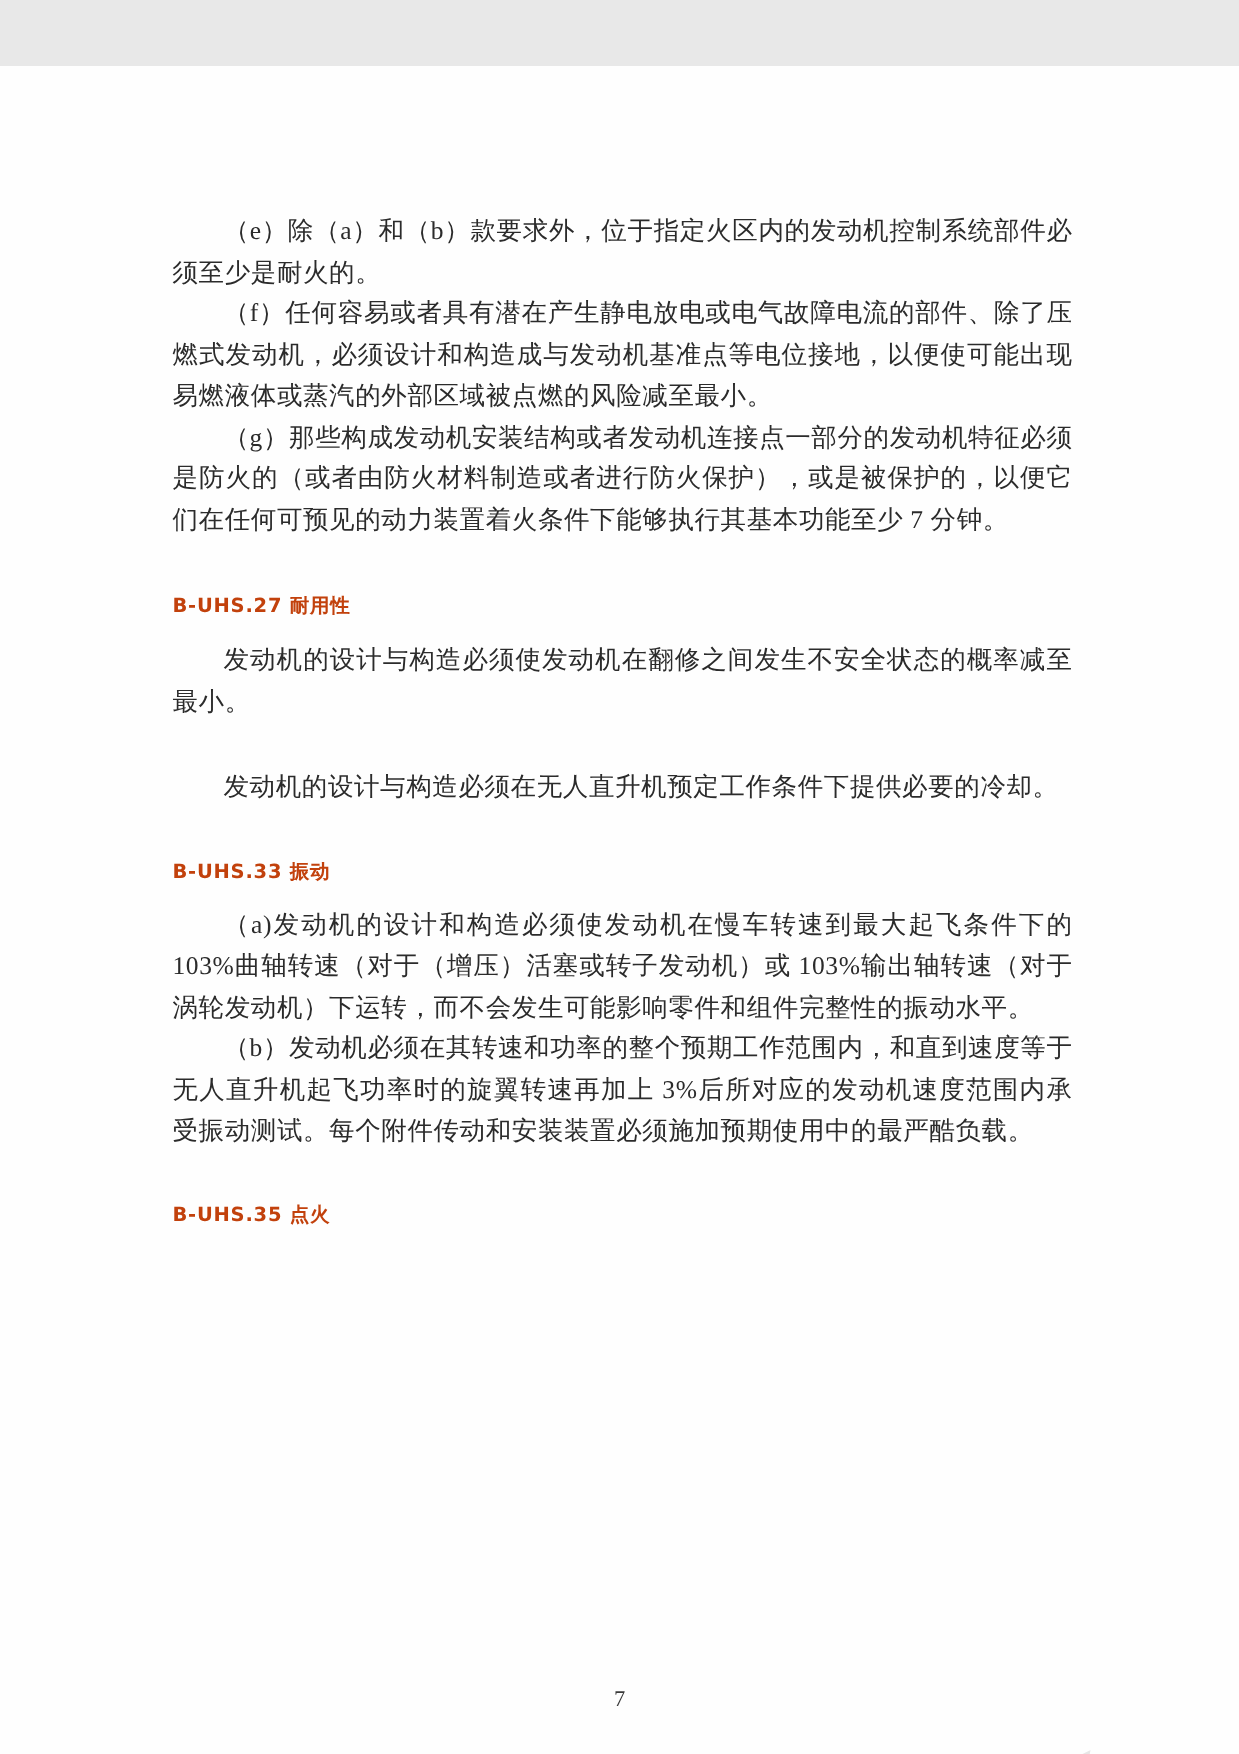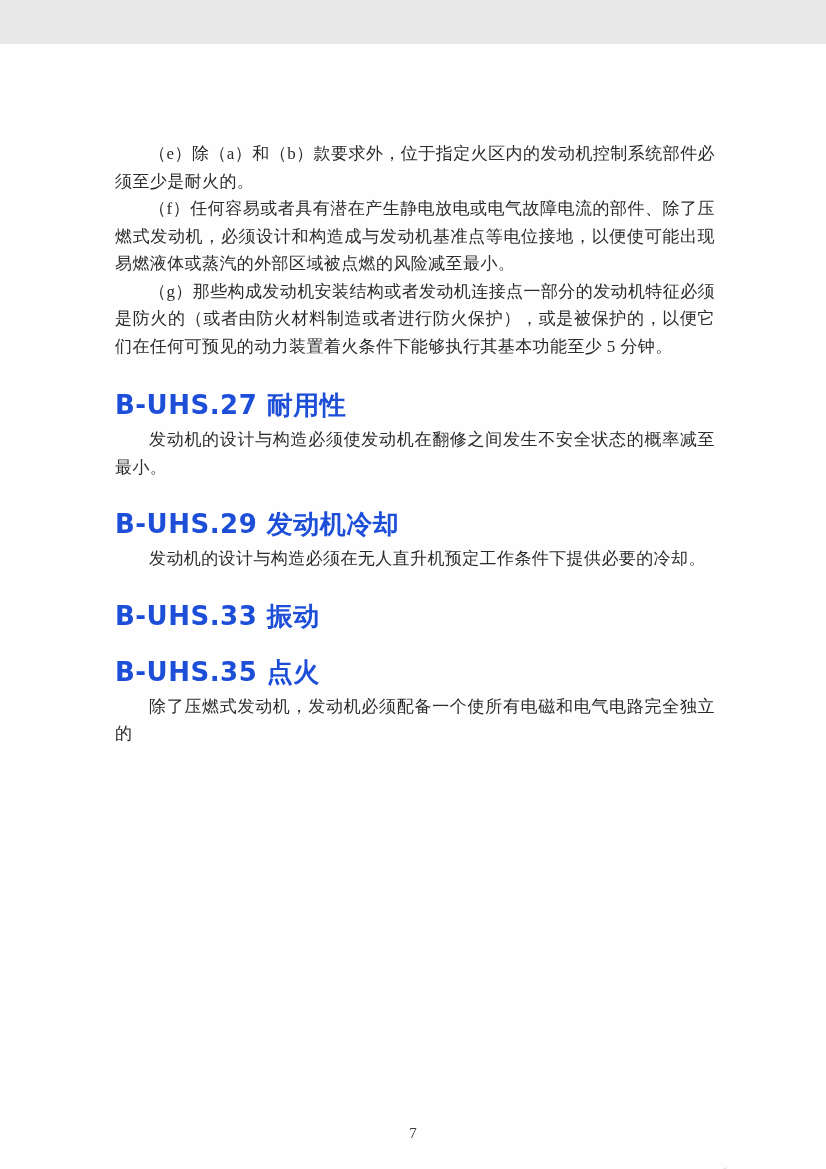--- a/index.html
+++ b/index.html
@@ -35,23 +35,23 @@
   section.doc-section {
     margin-top: 30px;
   }
   section.doc-section.first {
     margin-top: 32px;
   }
   h2.heading {
     margin: 0 0 8px 0;
     font-family: "DejaVu Sans", "Liberation Sans", sans-serif;
     font-weight: bold;
-    font-size: 26px;
+    font-size: 13px;
     line-height: 26px;
-    color: #1d4ed8;
+    color: #c2410c;
     letter-spacing: 0.5px;
   }
   .footer {
     position: absolute;
     left: 0;
     top: 1080px;
     width: 826px;
     text-align: center;
   }
   .page-number {
@@ -83,40 +83,40 @@
 </style>
 </head>
 <body>
 
 <div class="page">
 
   <div class="content">
 
     <p class="body">（e）除（a）和（b）款要求外，位于指定火区内的发动机控制系统部件必须至少是耐火的。</p>
     <p class="body">（f）任何容易或者具有潜在产生静电放电或电气故障电流的部件、除了压燃式发动机，必须设计和构造成与发动机基准点等电位接地，以便使可能出现易燃液体或蒸汽的外部区域被点燃的风险减至最小。</p>
-    <p class="body">（g）那些构成发动机安装结构或者发动机连接点一部分的发动机特征必须是防火的（或者由防火材料制造或者进行防火保护），或是被保护的，以便它们在任何可预见的动力装置着火条件下能够执行其基本功能至少 5 分钟。</p>
+    <p class="body">（g）那些构成发动机安装结构或者发动机连接点一部分的发动机特征必须是防火的（或者由防火材料制造或者进行防火保护），或是被保护的，以便它们在任何可预见的动力装置着火条件下能够执行其基本功能至少 7 分钟。</p>
 
     <section class="doc-section first">
       <h2 class="heading">B-UHS.27 耐用性</h2>
       <p class="body">发动机的设计与构造必须使发动机在翻修之间发生不安全状态的概率减至最小。</p>
     </section>
 
     <section class="doc-section">
-      <h2 class="heading">B-UHS.29 发动机冷却</h2>
       <p class="body">发动机的设计与构造必须在无人直升机预定工作条件下提供必要的冷却。</p>
     </section>
 
 
     <section class="doc-section">
       <h2 class="heading">B-UHS.33 振动</h2>
+      <p class="body">（a)发动机的设计和构造必须使发动机在慢车转速到最大起飞条件下的103%曲轴转速（对于（增压）活塞或转子发动机）或 103%输出轴转速（对于涡轮发动机）下运转，而不会发生可能影响零件和组件完整性的振动水平。</p>
+      <p class="body">（b）发动机必须在其转速和功率的整个预期工作范围内，和直到速度等于无人直升机起飞功率时的旋翼转速再加上 3%后所对应的发动机速度范围内承受振动测试。每个附件传动和安装装置必须施加预期使用中的最严酷负载。</p>
     </section>
 
     <section class="doc-section">
       <h2 class="heading">B-UHS.35 点火</h2>
-      <p class="body">除了压燃式发动机，发动机必须配备一个使所有电磁和电气电路完全独立的</p>
     </section>
 
   </div>
 
   <div class="footer">
     <span class="page-number">7</span>
   </div>
 
   <div class="watermark">
     <span class="watermark-icon">

